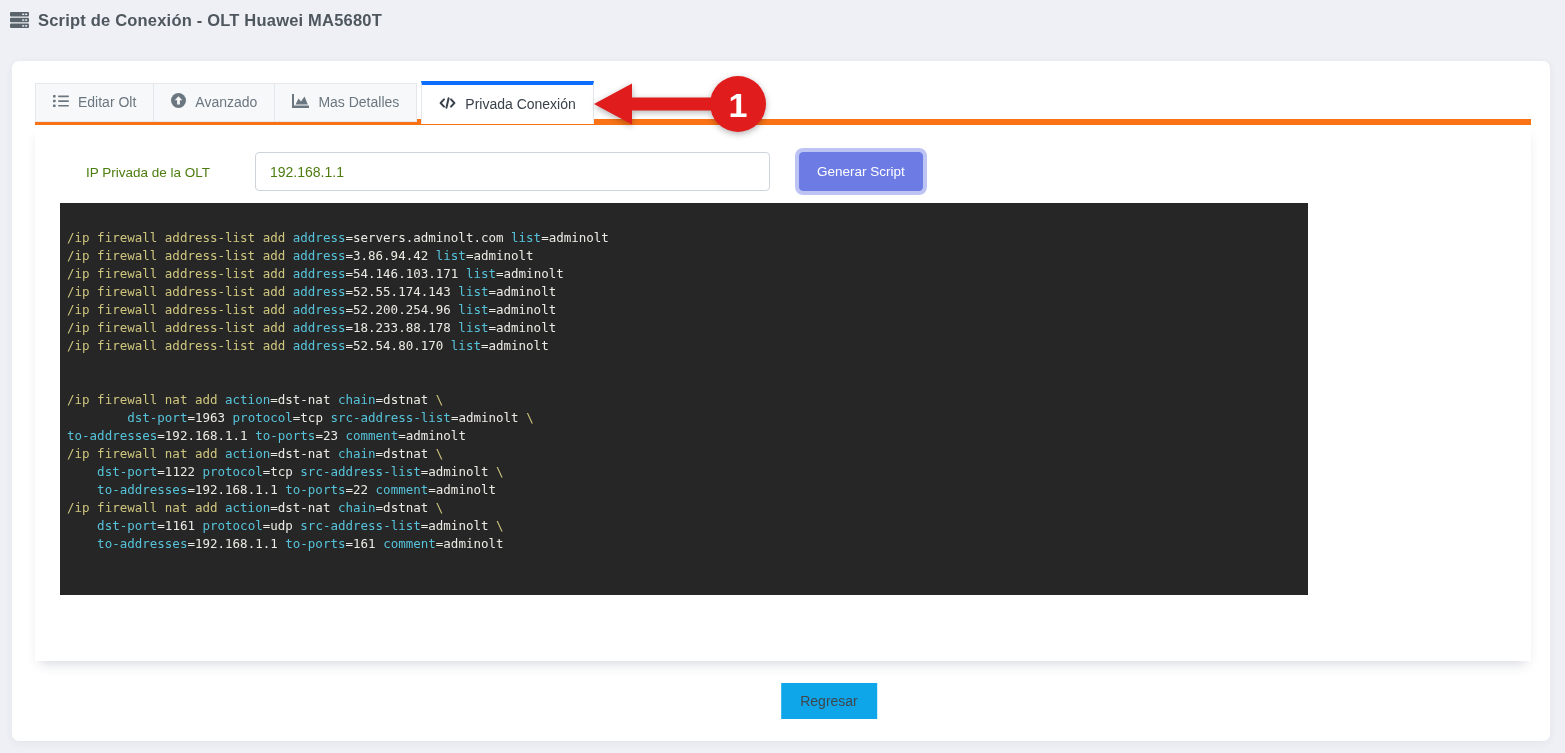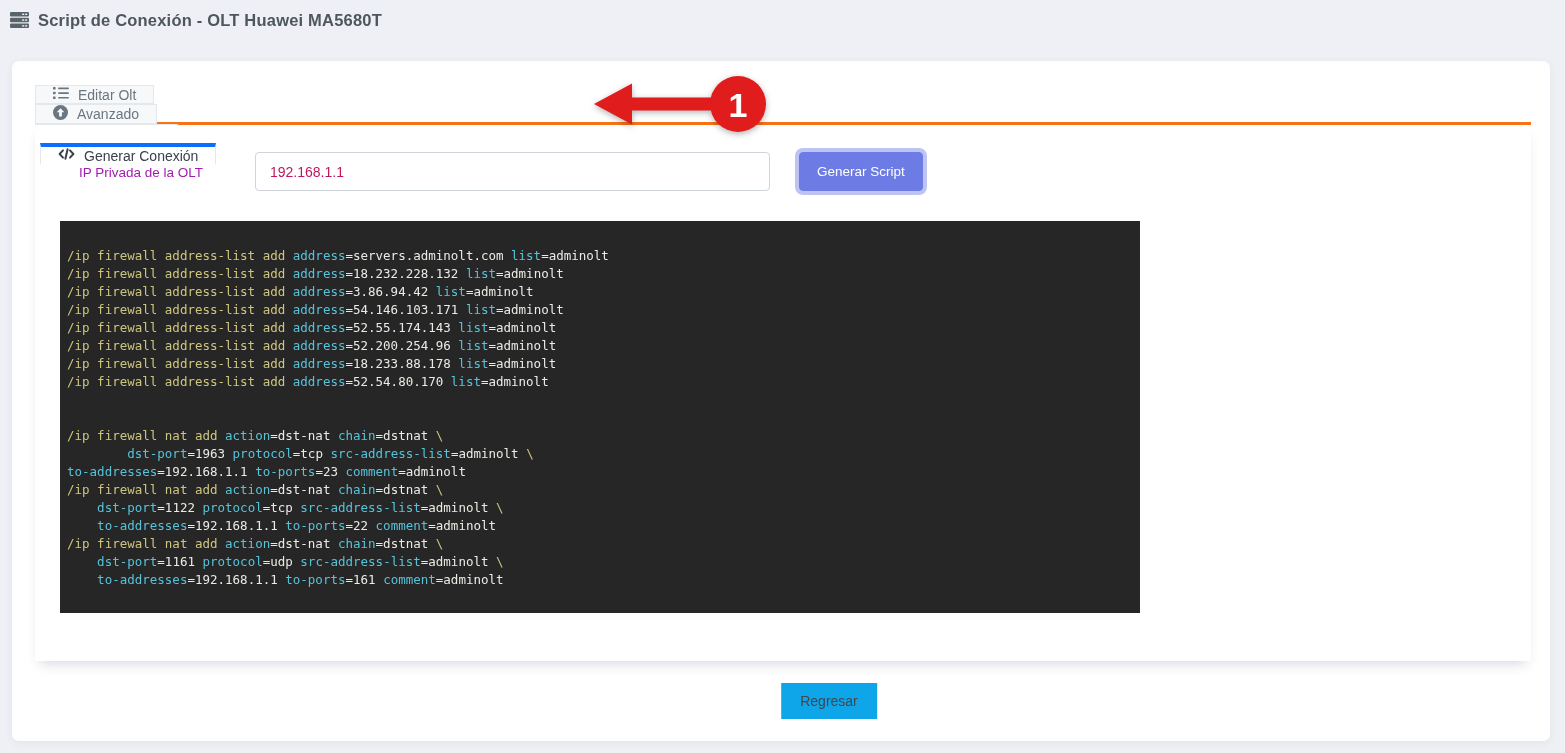--- a/index.html
+++ b/index.html
@@ -29,23 +29,22 @@
   }
   
   .card{
     position:absolute;left:12px;top:61px;width:1538px;height:680px;
     background:#ffffff;border-radius:7px;
     box-shadow:0 2px 8px rgba(45,55,75,.06);
   }
   
   .tabs-row{
     position:absolute;left:23px;top:24px;width:1496px;height:40px;
-    display:flex;align-items:flex-start;
-    border-bottom:3px solid #f97316;
-    flex-direction:column;
+    display:flex;align-items:center;
+    border-bottom:6px solid #f97316;
   }
   .tab{
     height:39px;display:flex;align-items:center;gap:9px;
     padding:0 17px;background:#f7f8fa;
     border:1px solid #e4e7eb;margin-right:-1px;
     color:#6b7780;font-size:14px;cursor:pointer;white-space:nowrap;
   }
   .tab .ticon{display:block;color:#6b7780;}
   .tab.active{
     height:43px;background:#fff;
@@ -54,40 +53,40 @@
     margin-left:5px;color:#39414a;position:relative;z-index:2;
   }
   .tab.active .ticon{color:#39414a;}
   
   .tab-panel{
     position:absolute;left:23px;top:64px;width:1496px;height:536px;
     background:#fff;
     box-shadow:0 7px 12px -5px rgba(55,65,90,.22);
   }
   .ip-label{
-    position:absolute;left:44px;top:28px;height:38px;
+    position:absolute;left:51px;top:28px;height:38px;
     display:flex;align-items:center;
-    font-size:13.5px;color:#a21caf;
+    font-size:13.5px;color:#4d7c0f;
   }
   .ip-input{
     position:absolute;left:220px;top:27px;width:515px;height:39px;
     border:1px solid #ced4da;border-radius:4px;
-    padding:0 14px;font-size:14px;color:#be185d;
+    padding:0 14px;font-size:14px;color:#4d7c0f;
     font-family:"Liberation Sans",sans-serif;outline:none;background:#fff;
   }
   .gen-btn{
     position:absolute;left:764px;top:27px;height:39px;
     padding:4px 17px;border:1px solid var(--button-purple);border-radius:4px;
     background:var(--button-purple);color:#fff;font-size:13.5px;
     font-family:"Liberation Sans",sans-serif;cursor:pointer;
     box-shadow:0 0 0 4px rgba(109,124,228,.45);
   }
   
   .code-block{
-    position:absolute;left:25px;top:96px;width:1080px;height:392px;
+    position:absolute;left:25px;top:78px;width:1248px;height:392px;
     background:var(--code-bg);
     padding:26px 8px 24px 7px;
     font-family:"DejaVu Sans Mono",monospace;
     font-size:12.5px;line-height:18px;overflow:hidden;
   }
   .code-line{white-space:pre;min-height:18px;}
   .tk-y{color:var(--code-yellow);}
   .tk-c{color:var(--code-cyan);}
   .tk-w{color:var(--code-white);}
   
@@ -166,32 +165,31 @@
     </div>
 
     <div class="tab active">
       <span class="ticon">
         <svg width="17" height="14" viewBox="0 0 17 14" fill="none" stroke="currentColor" stroke-width="2" stroke-linecap="round" stroke-linejoin="round">
           <path d="M5 3.4 L1.6 7 L5 10.6"></path>
           <path d="M12 3.4 L15.4 7 L12 10.6"></path>
           <path d="M9.6 2.2 L7.4 11.8"></path>
         </svg>
       </span>
-      <span>Generar Conexión</span>
+      <span>Privada Conexión</span>
     </div>
   </div>
 
   <div class="tab-panel">
     <label class="ip-label">IP Privada de la OLT</label>
     <input class="ip-input" type="text" value="192.168.1.1" style="">
     <button class="gen-btn">Generar Script</button>
 
     <div class="code-block">
         <div class="code-line"><span class="tk-y">/ip firewall address-list add </span><span class="tk-c">address</span><span class="tk-w">=servers.adminolt.com </span><span class="tk-c">list</span><span class="tk-w">=adminolt</span></div>
-        <div class="code-line"><span class="tk-y">/ip firewall address-list add </span><span class="tk-c">address</span><span class="tk-w">=18.232.228.132 </span><span class="tk-c">list</span><span class="tk-w">=adminolt</span></div>
         <div class="code-line"><span class="tk-y">/ip firewall address-list add </span><span class="tk-c">address</span><span class="tk-w">=3.86.94.42 </span><span class="tk-c">list</span><span class="tk-w">=adminolt</span></div>
         <div class="code-line"><span class="tk-y">/ip firewall address-list add </span><span class="tk-c">address</span><span class="tk-w">=54.146.103.171 </span><span class="tk-c">list</span><span class="tk-w">=adminolt</span></div>
         <div class="code-line"><span class="tk-y">/ip firewall address-list add </span><span class="tk-c">address</span><span class="tk-w">=52.55.174.143 </span><span class="tk-c">list</span><span class="tk-w">=adminolt</span></div>
         <div class="code-line"><span class="tk-y">/ip firewall address-list add </span><span class="tk-c">address</span><span class="tk-w">=52.200.254.96 </span><span class="tk-c">list</span><span class="tk-w">=adminolt</span></div>
         <div class="code-line"><span class="tk-y">/ip firewall address-list add </span><span class="tk-c">address</span><span class="tk-w">=18.233.88.178 </span><span class="tk-c">list</span><span class="tk-w">=adminolt</span></div>
         <div class="code-line"><span class="tk-y">/ip firewall address-list add </span><span class="tk-c">address</span><span class="tk-w">=52.54.80.170 </span><span class="tk-c">list</span><span class="tk-w">=adminolt</span></div>
         <div class="code-line">&nbsp;</div>
         <div class="code-line">&nbsp;</div>
         <div class="code-line"><span class="tk-y">/ip firewall nat add </span><span class="tk-c">action</span><span class="tk-w">=dst-nat </span><span class="tk-c">chain</span><span class="tk-w">=dstnat </span><span class="tk-y">\</span></div>
         <div class="code-line"><span class="tk-w">        </span><span class="tk-c">dst-port</span><span class="tk-w">=1963 </span><span class="tk-c">protocol</span><span class="tk-w">=tcp </span><span class="tk-c">src-address-list</span><span class="tk-w">=adminolt </span><span class="tk-y">\</span></div>

